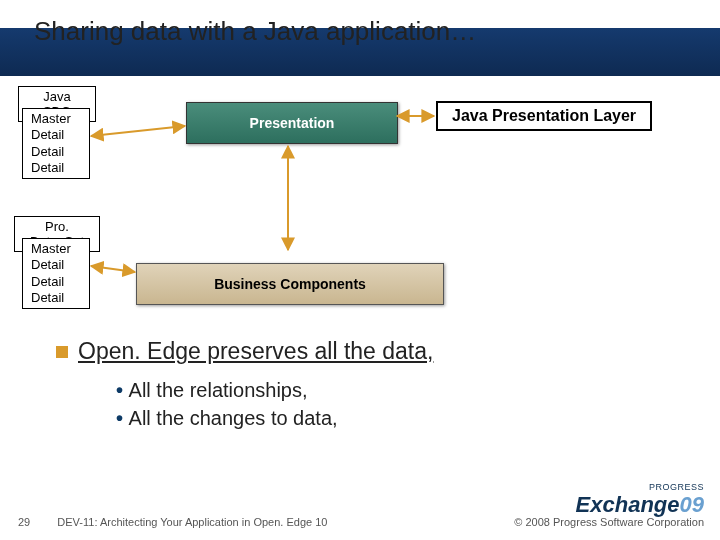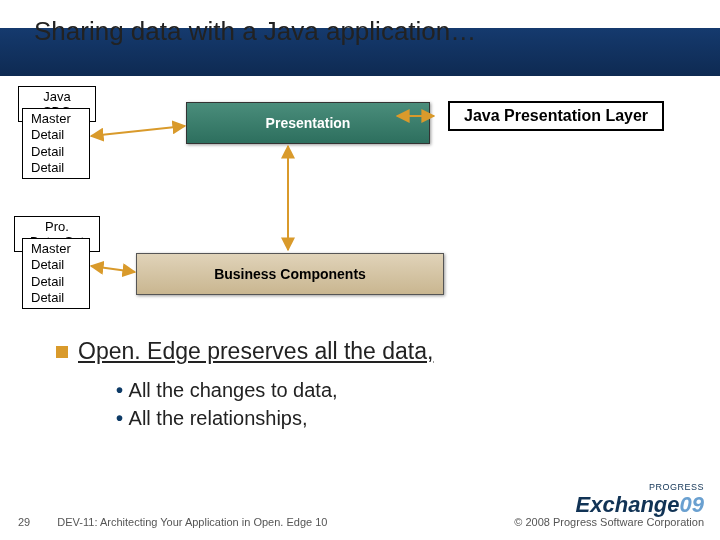--- a/index.html
+++ b/index.html
@@ -1,23 +1,23 @@
 <!DOCTYPE html>
 <html><head>
 <meta charset="utf-8">
 <style>
   * { box-sizing: border-box; margin: 0; padding: 0; }
   body { width: 720px; height: 540px; background: #fff; font-family: Arial, sans-serif; position: relative; overflow: hidden; }
   .title-bar { position: absolute; top: 28px; left: 0; width: 720px; height: 48px; background: linear-gradient(#153a6e, #0e2a52); }
   .title-text { position: absolute; top: 16px; left: 34px; font-size: 26px; color: #222; z-index: 2; }
   .label-box { position: absolute; border: 1px solid #000; background: #fff; font-size: 13px; text-align: center; padding: 2px 13px; }
   .detail-box { position: absolute; border: 1px solid #000; background: #fff; font-size: 13px; padding: 2px 8px; line-height: 1.25; }
-  .green-box { position: absolute; width: 244px; height: 42px; background: linear-gradient(#4a8d7b, #2d6f5e); border: 1px solid #333; box-shadow: 1px 1px 3px rgba(0,0,0,.4); color: #fff; font-weight: bold; font-size: 14px; display: flex; align-items: center; justify-content: center; }
+  .green-box { position: absolute; width: 212px; height: 42px; background: linear-gradient(#4a8d7b, #2d6f5e); border: 1px solid #333; box-shadow: 1px 1px 3px rgba(0,0,0,.4); color: #fff; font-weight: bold; font-size: 14px; display: flex; align-items: center; justify-content: center; }
   .beige-box { position: absolute; width: 308px; height: 42px; background: linear-gradient(#e0d3b9, #c9b690); border: 1px solid #555; box-shadow: 1px 1px 3px rgba(0,0,0,.4); color: #000; font-weight: bold; font-size: 14px; display: flex; align-items: center; justify-content: center; }
-  .jpl-box { position: absolute; border: 2px solid #000; background: #fff; font-size: 16px; font-weight: bold; padding: 4px 14px; margin-left: 12px; }
+  .jpl-box { position: absolute; border: 2px solid #000; background: #fff; font-size: 16px; font-weight: bold; padding: 4px 14px; }
   svg.arrows { position: absolute; top: 0; left: 0; width: 720px; height: 540px; pointer-events: none; }
   .bullet-main { position: absolute; font-size: 23px; color: #222; }
   .bullet-sq { display: inline-block; width: 12px; height: 12px; background: #d99a2b; margin-right: 10px; vertical-align: 1px; }
   .sub-list { position: absolute; font-size: 20px; color: #222; }
   .sub-list li { list-style: none; margin: 5px 0; }
   .sub-list li::before { content: "• "; color: #0d3a66; font-weight: bold; }
   .footer-left { position: absolute; bottom: 12px; left: 18px; font-size: 11px; color: #555; }
   .footer-left .pn { margin-right: 24px; }
   .footer-right { position: absolute; bottom: 12px; right: 16px; font-size: 11px; color: #555; }
   .logo { position: absolute; bottom: 22px; right: 16px; text-align: right; }
@@ -46,42 +46,42 @@
 <div class="jpl-box" style="top:101px; left:436px;">Java Presentation Layer</div>
 
 <div class="label-box" style="top:216px; left:14px; width:86px;">Pro. Data. Set</div>
 <div class="detail-box" style="top:238px; left:22px; width:68px;">
   <div>Master</div>
   <div> Detail</div>
   <div> Detail</div>
   <div> Detail</div>
 </div>
 
-<div class="beige-box" style="top:253px; left:136px;">
+<div class="beige-box" style="top:263px; left:136px;">
   <span>Business Components</span>
 </div>
 
 <svg class="arrows">
   <defs>
     <marker id="ah" viewBox="0 0 10 10" refX="9" refY="5" markerWidth="7" markerHeight="7" orient="auto-start-reverse">
       <path d="M 0 0 L 10 5 L 0 10 z" fill="#d99a2b"></path>
     </marker>
   </defs>
   <line x1="91" y1="136" x2="185" y2="126" stroke="#d99a2b" stroke-width="2" marker-start="url(#ah)" marker-end="url(#ah)"></line>
   <line x1="91" y1="266" x2="135" y2="272" stroke="#d99a2b" stroke-width="2" marker-start="url(#ah)" marker-end="url(#ah)"></line>
   <line x1="288" y1="146" x2="288" y2="250" stroke="#d99a2b" stroke-width="2" marker-start="url(#ah)" marker-end="url(#ah)"></line>
   <line x1="397" y1="116" x2="434" y2="116" stroke="#d99a2b" stroke-width="2" marker-start="url(#ah)" marker-end="url(#ah)"></line>
 </svg>
 
 <div class="bullet-main" style="top:338px; left:56px;text-decoration:underline;">
   <span class="bullet-sq"></span><span>Open. Edge preserves all the data,</span>
 </div>
 <ul class="sub-list" style="top:374px; left:116px;">
+  <li>All the relationships,</li>
   <li>All the changes to data,</li>
-  <li>All the relationships,</li>
 </ul>
 
 <div class="logo">
   <div class="p">PROGRESS</div>
   <div class="e"><span>Exchange</span><span class="lite">09</span></div>
 </div>
 
 <div class="footer-left">
   <span class="pn">29</span>
   <span>DEV-11: Architecting Your Application in Open. Edge 10</span>

